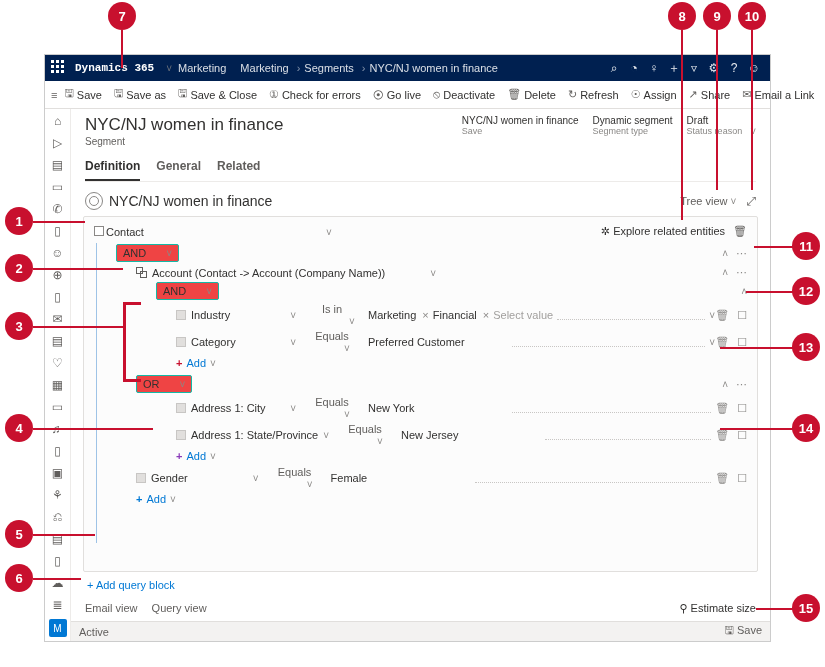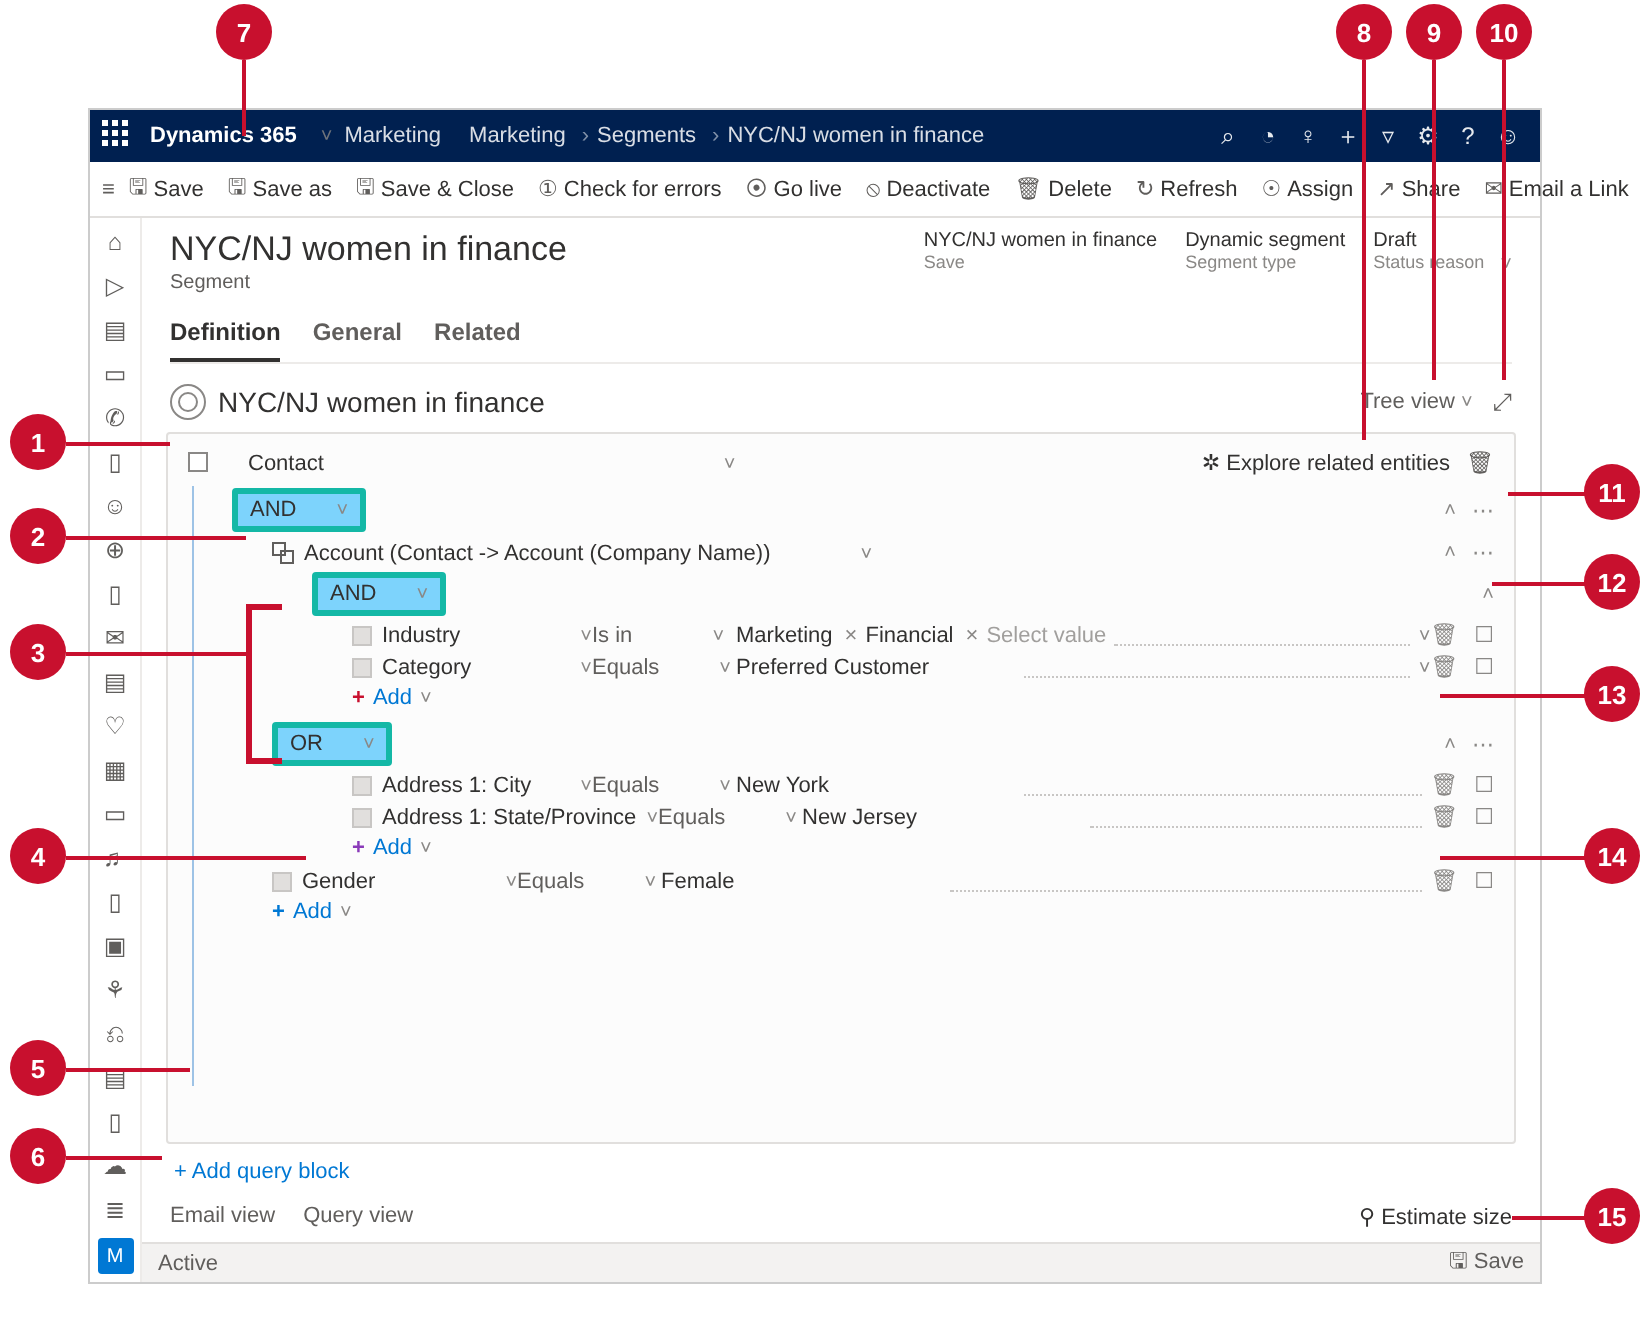--- a/index.html
+++ b/index.html
@@ -13,21 +13,21 @@
   }
   .callout-line { position:absolute; background:#c8102e; z-index:99; }
 
   
   .app { position:absolute; left:44px; top:54px; width:727px; height:588px; border:1px solid #ccc; background:#fff; }
 
   
   .topnav { height:26px; background:#002050; color:#fff; display:flex; align-items:center; padding:0 6px; font-size:11px; }
   .topnav .waffle { width:16px; height:16px; margin-right:8px; display:grid; grid-template-columns:repeat(3,3px); grid-template-rows:repeat(3,3px); gap:2px;}
   .topnav .waffle span { background:#fff; }
-  .topnav .brand { font-weight:600; margin-right:6px; }
+  .topnav .brand { font-weight:600; margin-right:6px;font-family:Liberation Mono, monospace; }
   .topnav .chev { margin:0 6px; opacity:.8;}
   .topnav .crumb { opacity:.85; margin-right:4px;}
   .topnav .crumb-sep { opacity:.5; margin:0 4px;}
   .topnav .spacer { flex:1; }
   .topnav .ticon { width:20px; text-align:center; opacity:.9; font-size:12px; cursor:pointer;}
 
   
   .cmdbar { height:28px; border-bottom:1px solid #e1dfdd; display:flex; align-items:center; padding:0 6px; gap:2px; font-size:11px; color:#323130; background:#fff;}
   .cmdbar .cmd { display:flex; align-items:center; gap:3px; padding:0 5px; cursor:pointer; white-space:nowrap;}
   .cmdbar .cmd .ci { color:#605e5c; font-size:11px;}
@@ -62,39 +62,39 @@
   .designer-head { display:flex; align-items:center; padding:2px 2px 6px 2px;}
   .designer-head .dh-icon { width:18px;height:18px;border:1px solid #8a8886;border-radius:50%;margin-right:6px; position:relative;}
   .designer-head .dh-icon::after{content:"";position:absolute;left:3px;top:3px;width:8px;height:8px;border:1px solid #8a8886;border-radius:50%;}
   .designer-head .dh-title { font-size:14px;}
   .designer-head .spacer{flex:1;}
   .designer-head .dh-action { font-size:11px; color:#605e5c; margin-left:10px; cursor:pointer;}
   .designer-head .expand { color:#605e5c; margin-left:10px; cursor:pointer;}
 
   .canvas { flex:1; border:1px solid #e1dfdd; background:#fcfcfc; border-radius:2px; padding:8px 10px; position:relative; font-size:11px; overflow:hidden;}
   .canvas .toprow { display:flex; align-items:center;}
-  .entity-pill { display:flex; align-items:flex-start; gap:20px; color:#323130;}
+  .entity-pill { display:flex; align-items:flex-start; gap:2px; color:#323130;}
   .entity-box{width:10px;height:10px;border:1px solid #8a8886;background:#fff;}
   .pill-chev{ margin-left:180px; color:#8a8886;}
   .toprow .spacer{flex:1;}
   .toprow .explore { color:#323130; font-size:11px; margin-right:8px; cursor:pointer;}
   .toprow .trash { color:#605e5c; cursor:pointer;}
   .vline { position:absolute; width:1px; background:#9ec3e6; }
   .vline.main-v{ left:12px; top:26px; height:300px;}
-  .op-pill { display:inline-flex; align-items:center; gap:20px; background:#7dd3fc; border:3px solid #14b8a6; border-radius:2px; padding:2px 6px; font-size:11px; cursor:pointer;}
+  .op-pill { display:inline-flex; align-items:center; gap:20px; background:#ef4444; border:1px solid #14b8a6; border-radius:2px; padding:2px 6px; font-size:11px; cursor:pointer;}
   .row { display:flex; align-items:center; margin:3px 0; position:relative;}
   .indent1{ margin-left:22px;}
   .indent2{ margin-left:42px;}
   .indent3{ margin-left:62px;}
   .indent4{ margin-left:82px;}
   .dotted { flex:1; border-bottom:1px dotted #c8c6c4; margin:0 4px; height:10px;}
   .field-box { display:flex; align-items:center; gap:5px; min-width:120px;}
   .fb-icon{width:10px;height:10px;background:#e1dfdd;border:1px solid #c8c6c4;}
   .fchev{color:#8a8886; margin-left:auto;}
-  .cell { min-width:72px; display:flex; align-items:center; color:#605e5c;}
+  .cell { min-width:72px; display:flex; align-items:center; color:#605e5c;flex-direction:column;}
   .valcell{ min-width:140px; color:#323130; display:flex; align-items:center; gap:4px;}
   .chip-x{ color:#8a8886; margin-left:2px;}
   .placeholder{ color:#a19f9d; }
   .row-tools{ margin-left:auto; display:flex; gap:8px; color:#8a8886;}
   .row-tools span{cursor:pointer;}
   .grp-tools{ display:flex; gap:8px; color:#8a8886; margin-left:auto;}
   .add-row{ color:#0078d4; display:flex; align-items:center; gap:4px; cursor:pointer;}
   .add-plus{color:#c8102e; font-weight:700;}
   .related-icon{ width:11px;height:11px; display:inline-block; position:relative;}
   .related-icon::before,.related-icon::after{content:"";position:absolute;width:5px;height:5px;border:1px solid #605e5c;}

